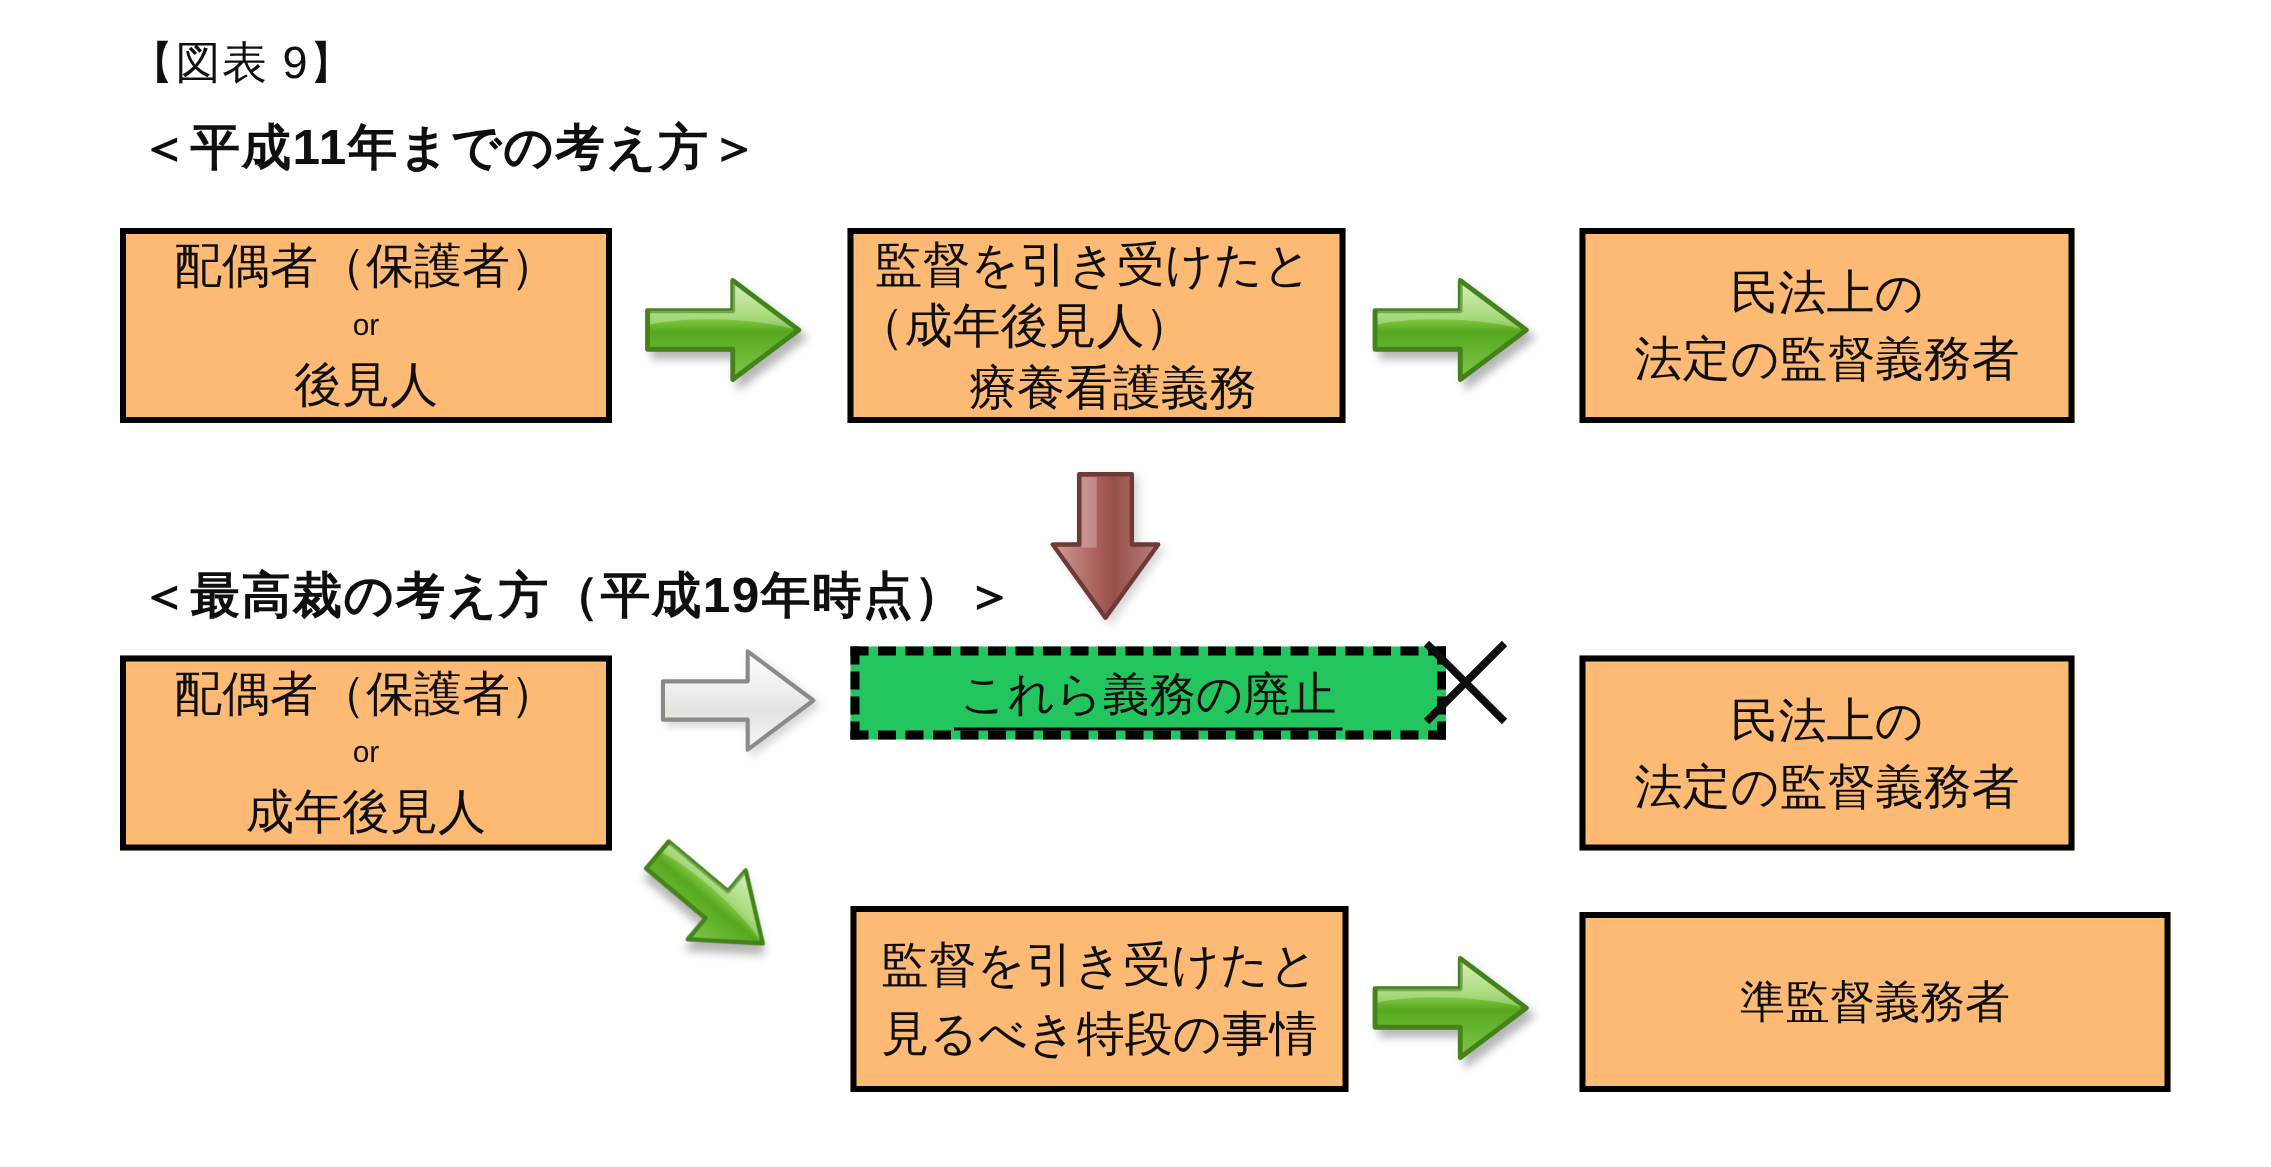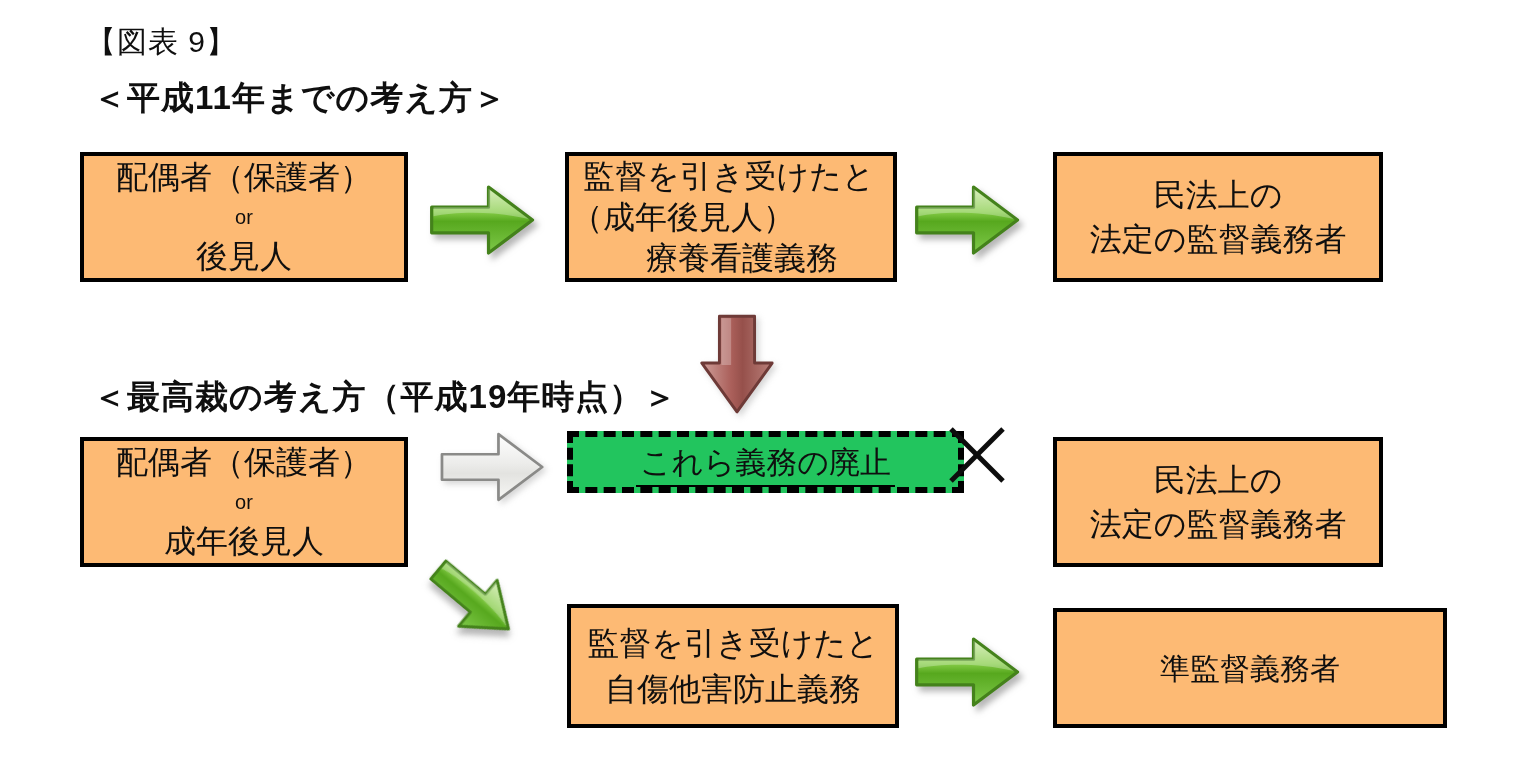--- a/index.html
+++ b/index.html
@@ -188,21 +188,21 @@
   </div>
 
   <div class="abs arrow-diag shadowed">
     <svg viewBox="0 0 120 90">
         <use href="#arrowRightGreen"></use>
       </svg>
   </div>
 
   <div class="abs box box-f">
     <div>監督を引き受けたと</div>
-    <div>自傷他害防止義務</div>
+    <div>見るべき特段の事情</div>
   </div>
 
   <div class="abs arrow-right-3 shadowed">
     <svg viewBox="0 0 120 90">
         <use href="#arrowRightGreen"></use>
       </svg>
   </div>
 
   <div class="abs box box-g">
     <div>準監督義務者</div>

